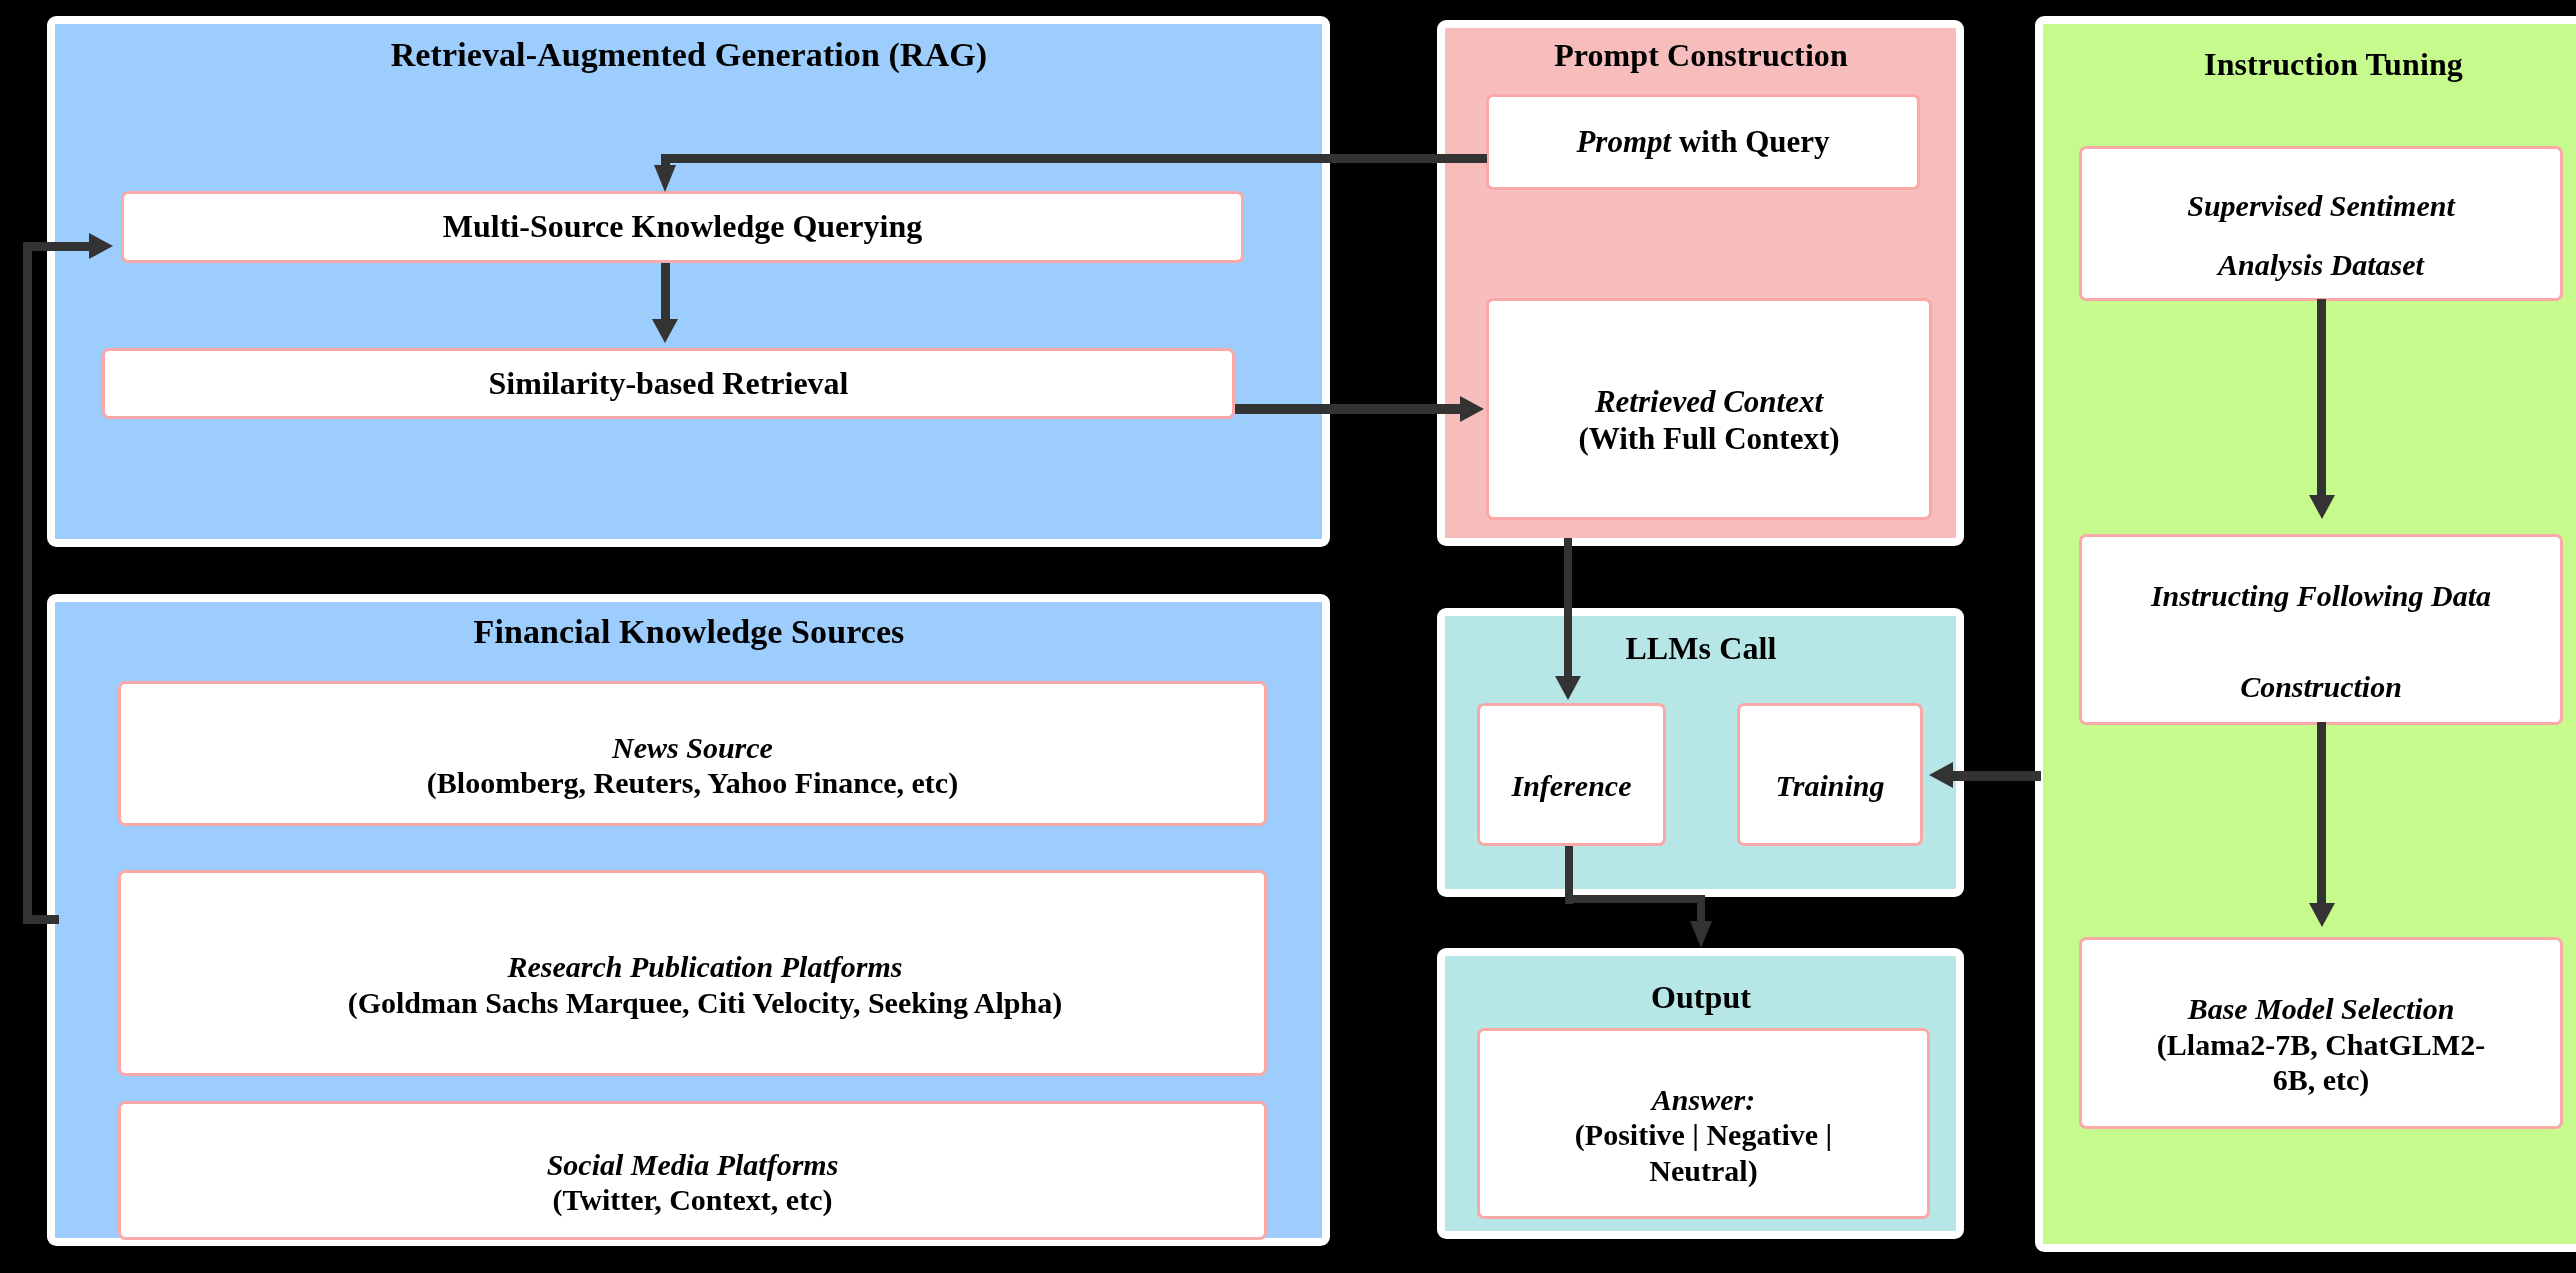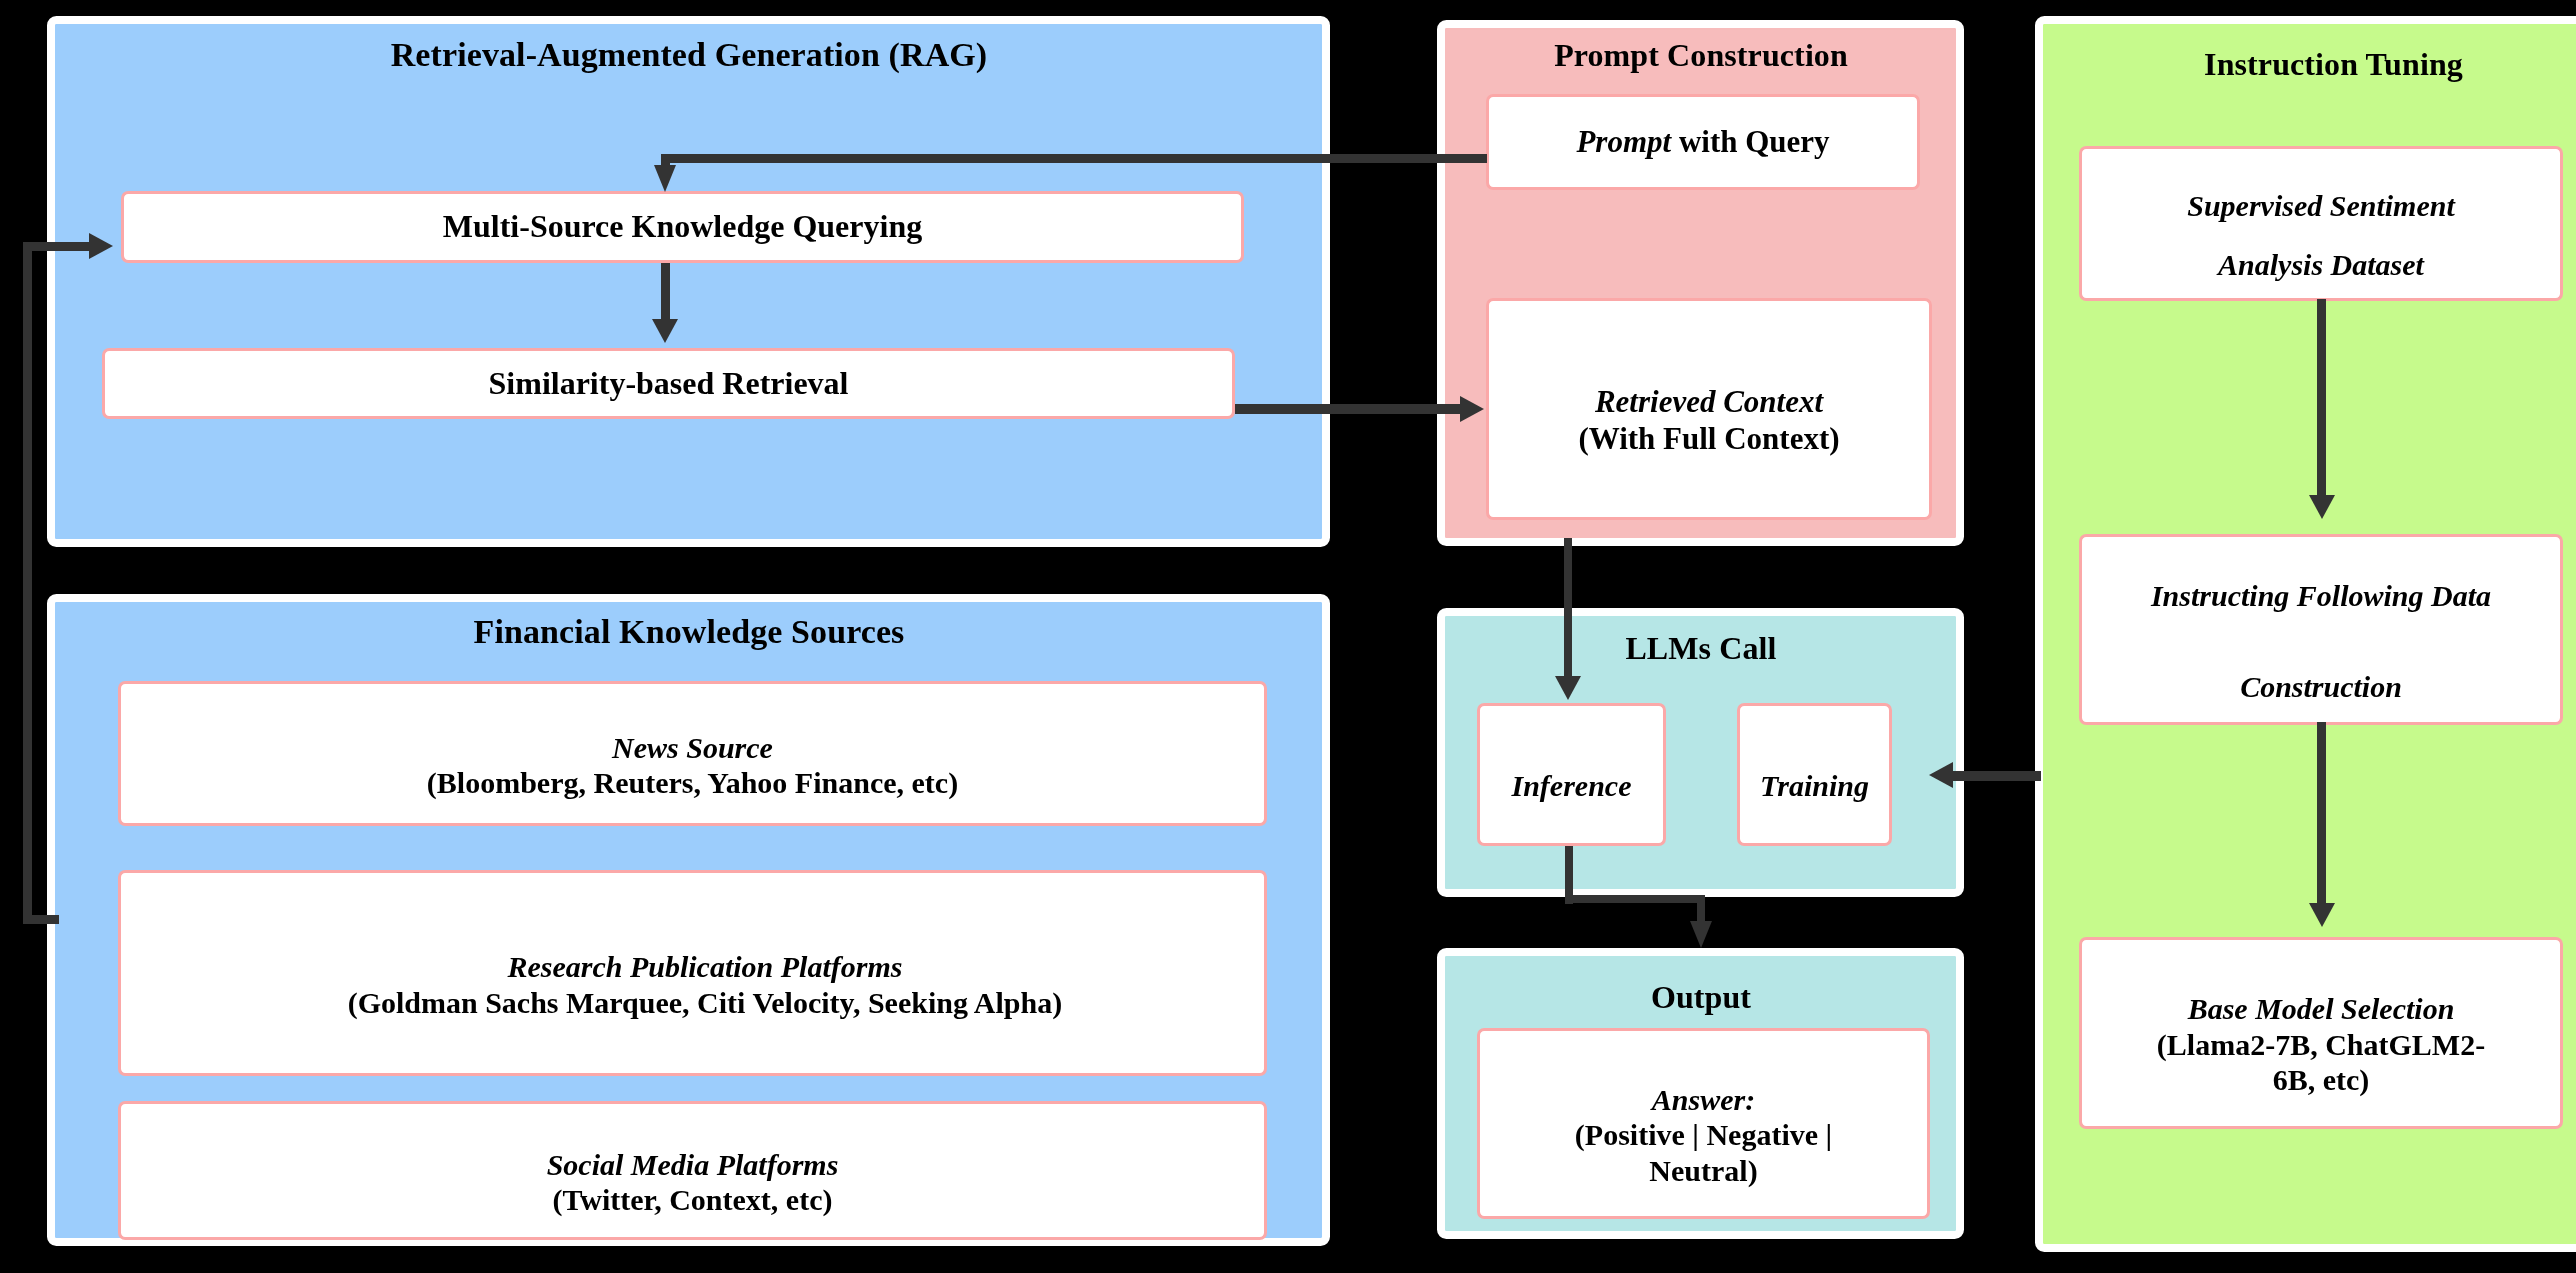--- a/index.html
+++ b/index.html
@@ -128,21 +128,21 @@
   </div>
 
   <div class="panel" style="left:1437px;top:608px;width:527px;height:289px;background:#b6e6e6;">
   </div>
   <div class="panel-title" style="left:1443px;top:630px;width:516px;font-size:32px;">LLMs Call</div>
 
   <div class="card" style="left:1477px;top:703px;width:189px;height:143px;font-size:30px;">
     <span class="ital">Inference</span>
   </div>
 
-  <div class="card" style="left:1737px;top:703px;width:155px;height:143px;font-size:30px;">
+  <div class="card" style="left:1737px;top:703px;width:186px;height:143px;font-size:30px;">
     <span class="ital">Training</span>
   </div>
 
   <div class="panel" style="left:1437px;top:948px;width:527px;height:291px;background:#b6e6e6;">
   </div>
   <div class="panel-title" style="left:1443px;top:979px;width:516px;font-size:32px;">Output</div>
 
   <div class="card" style="left:1477px;top:1028px;width:453px;height:191px;font-size:30px;flex-direction:column;">
     <span class="ital">Answer:</span>
     <span>(Positive | Negative |</span>

